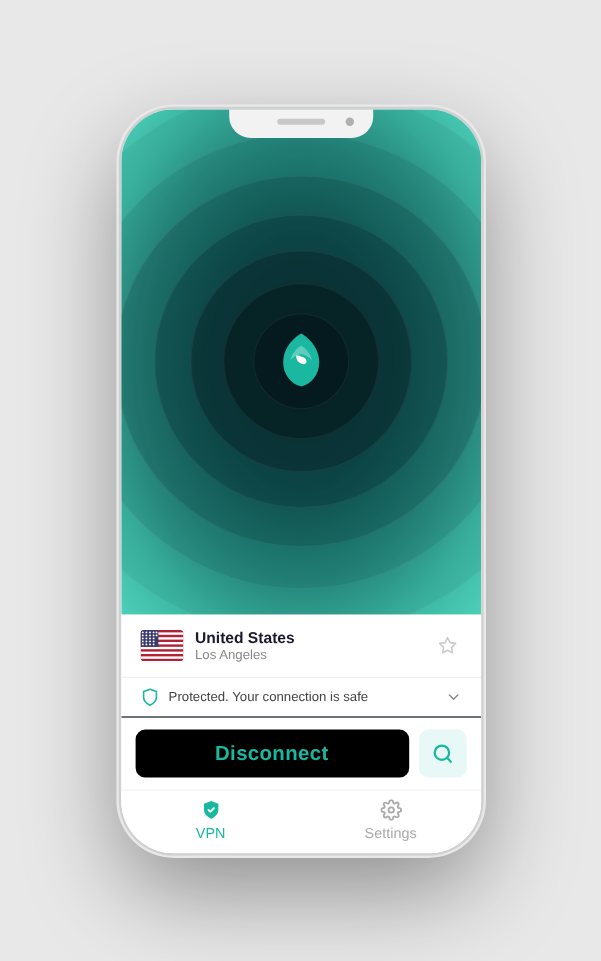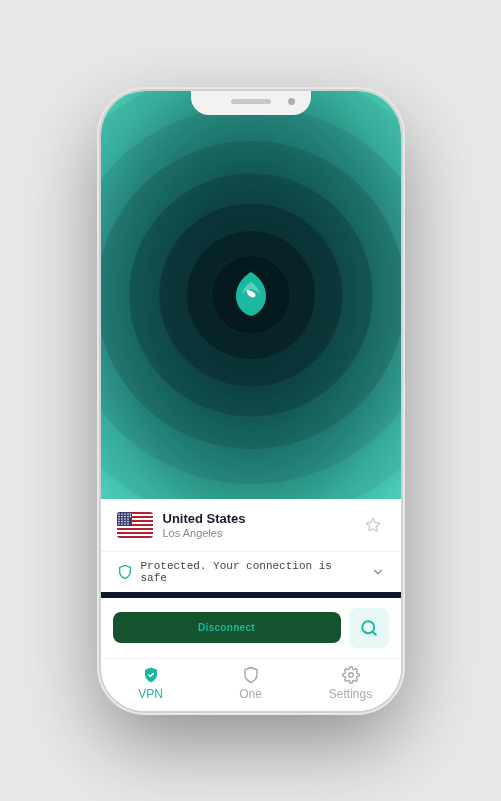--- a/index.html
+++ b/index.html
@@ -170,23 +170,22 @@
       justify-content: center;
       color: #ccc;
       font-size: 16px;
       cursor: pointer;
     }
 
     .status-row {
       display: flex;
       align-items: center;
       padding: 8px 16px;
-      border-bottom: 6px solid #0f172a;
+      border-bottom: 1px solid #0f172a;
       gap: 8px;
-      font-family: Liberation Mono, monospace;
     }
 
     .shield-icon-small {
       width: 16px;
       height: 16px;
       flex-shrink: 0;
     }
 
     .status-text {
       flex: 1;
@@ -202,25 +201,25 @@
     .action-row {
       display: flex;
       align-items: center;
       padding: 10px 12px;
       gap: 8px;
       border-bottom: 1px solid #f0f0f0;
     }
 
     .disconnect-btn {
       flex: 1;
-      background: #14532d;
+      background: #000000;
       border: none;
       border-radius: 8px;
       padding: 10px;
-      font-size: 10px;
+      font-size: 17px;
       font-weight: 600;
       color: #1ab8a0;
       cursor: pointer;
       letter-spacing: 0.3px;
     }
 
     .search-btn {
       width: 40px;
       height: 40px;
       background: #e8f8f6;
@@ -379,28 +378,20 @@
           <div class="nav-icon">
             <svg width="18" height="18" viewBox="0 0 24 24" fill="none" stroke="#1ab8a0" stroke-width="2" stroke-linecap="round" stroke-linejoin="round">
               <path d="M12 22s8-4 8-10V5l-8-3-8 3v7c0 6 8 10 8 10z" fill="#1ab8a0" stroke="none"></path>
               <path d="M9 12l2 2 4-4" stroke="white" stroke-width="2"></path>
             </svg>
           </div>
           <span class="nav-label">VPN</span>
         </div>
 
 
-        <div class="nav-item">
-          <div class="nav-icon">
-            <svg width="18" height="18" viewBox="0 0 24 24" fill="none" stroke="#aaa" stroke-width="2" stroke-linecap="round" stroke-linejoin="round">
-              <path d="M12 22s8-4 8-10V5l-8-3-8 3v7c0 6 8 10 8 10z"></path>
-            </svg>
-          </div>
-          <span class="nav-label">One</span>
-        </div>
 
         <div class="nav-item">
           <div class="nav-icon">
             <svg width="18" height="18" viewBox="0 0 24 24" fill="none" stroke="#aaa" stroke-width="2" stroke-linecap="round" stroke-linejoin="round">
               <circle cx="12" cy="12" r="3"></circle>
               <path d="M19.4 15a1.65 1.65 0 0 0 .33 1.82l.06.06a2 2 0 0 1 0 2.83 2 2 0 0 1-2.83 0l-.06-.06a1.65 1.65 0 0 0-1.82-.33 1.65 1.65 0 0 0-1 1.51V21a2 2 0 0 1-2 2 2 2 0 0 1-2-2v-.09A1.65 1.65 0 0 0 9 19.4a1.65 1.65 0 0 0-1.82.33l-.06.06a2 2 0 0 1-2.83 0 2 2 0 0 1 0-2.83l.06-.06A1.65 1.65 0 0 0 4.68 15a1.65 1.65 0 0 0-1.51-1H3a2 2 0 0 1-2-2 2 2 0 0 1 2-2h.09A1.65 1.65 0 0 0 4.6 9a1.65 1.65 0 0 0-.33-1.82l-.06-.06a2 2 0 0 1 0-2.83 2 2 0 0 1 2.83 0l.06.06A1.65 1.65 0 0 0 9 4.68a1.65 1.65 0 0 0 1-1.51V3a2 2 0 0 1 2-2 2 2 0 0 1 2 2v.09a1.65 1.65 0 0 0 1 1.51 1.65 1.65 0 0 0 1.82-.33l.06-.06a2 2 0 0 1 2.83 0 2 2 0 0 1 0 2.83l-.06.06A1.65 1.65 0 0 0 19.4 9a1.65 1.65 0 0 0 1.51 1H21a2 2 0 0 1 2 2 2 2 0 0 1-2 2h-.09a1.65 1.65 0 0 0-1.51 1z"></path>
             </svg>
           </div>
           <span class="nav-label">Settings</span>
         </div>

